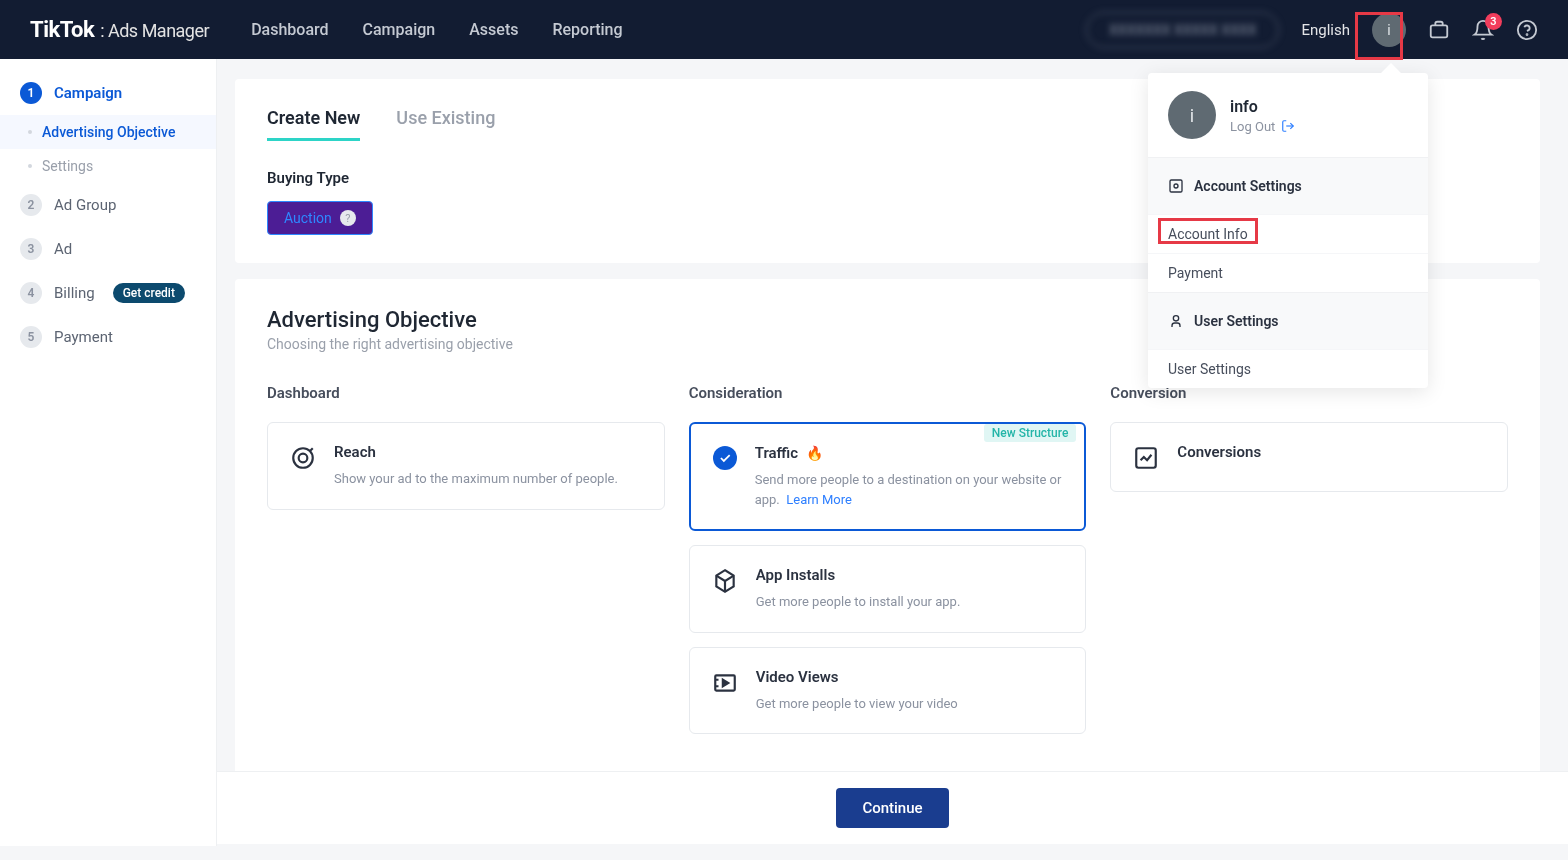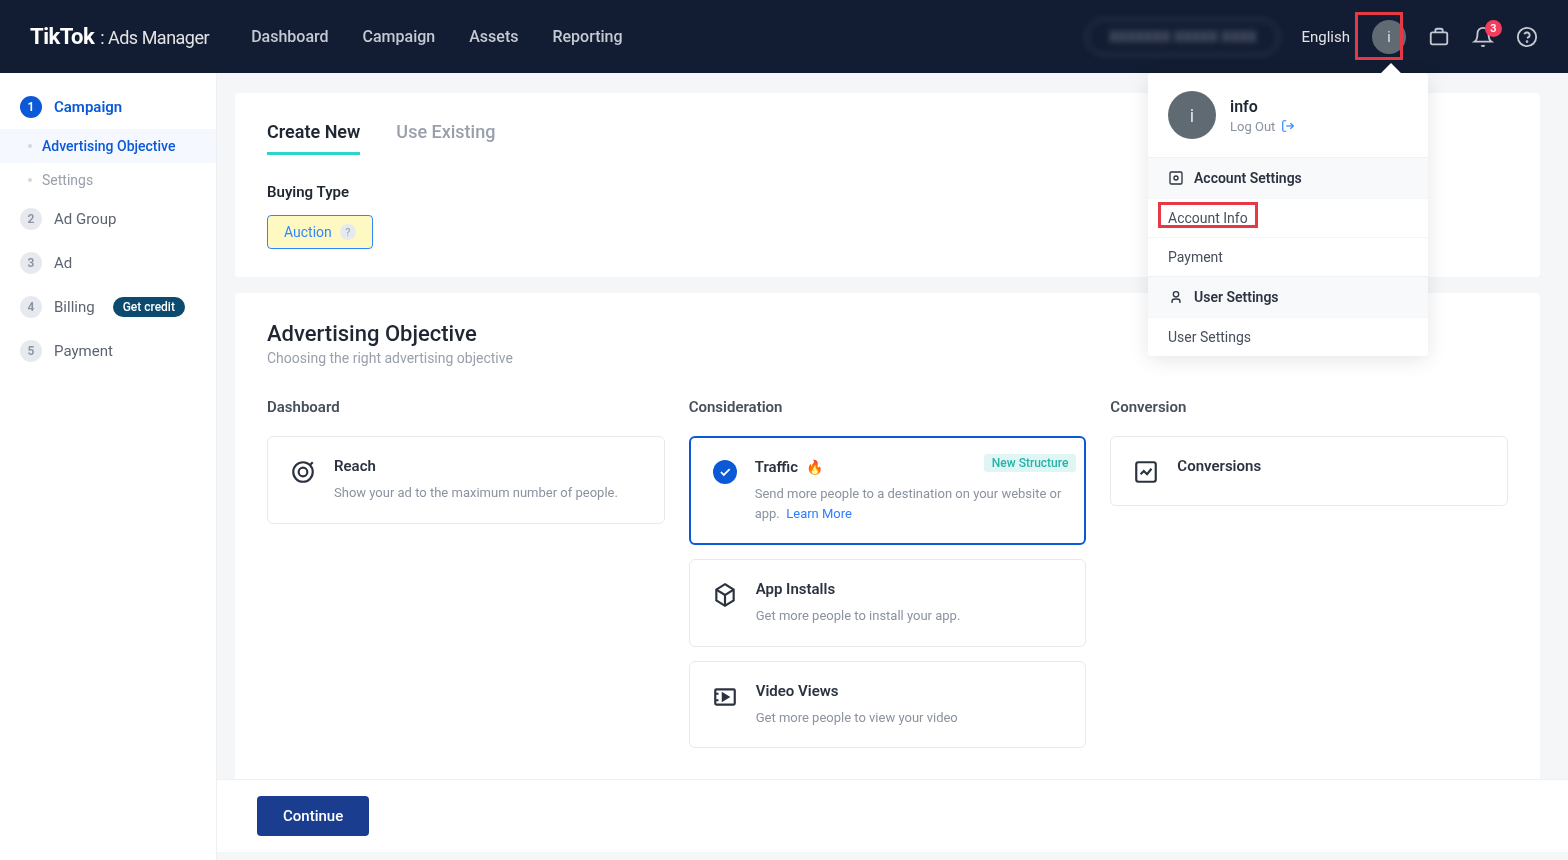--- a/index.html
+++ b/index.html
@@ -1,18 +1,18 @@
 <!DOCTYPE html>
 <html><head>
 <meta charset="utf-8">
 <style>
 * { margin: 0; padding: 0; box-sizing: border-box; font-family: -apple-system, BlinkMacSystemFont, "Segoe UI", Roboto, sans-serif; }
 body { background: #f5f6f8; overflow: hidden; }
 
-.topbar { background: #121c32; height: 73px; display: flex; align-items: center; padding: 0 30px 0 30px; color: #fff; position: relative; }
+.topbar { background: #121c32; height: 59px; display: flex; align-items: center; padding: 0 30px 0 30px; color: #fff; position: relative; }
 .logo { font-weight: 700; font-size: 22px; letter-spacing: -0.5px; }
 .logo .thin { font-weight: 400; font-size: 18px; margin-left: 6px; color: #e3e3e3; }
 .topnav { display: flex; gap: 34px; margin-left: 42px; }
 .topnav a { color: #c4c9d2; font-size: 16px; text-decoration: none; cursor: pointer; font-weight: 500; }
 .top-right { margin-left: auto; display: flex; align-items: center; gap: 22px; }
 .pill { border: 1px solid #5a6477; border-radius: 22px; padding: 9px 22px; font-size: 14px; color: #8a92a3; min-width: 184px; text-align: center; filter: blur(3px); }
 .lang { color: #e3e4e7; font-size: 15px; cursor: pointer; }
 .avatar-sm { width: 34px; height: 34px; border-radius: 50%; background: #5f6a72; color: #e2e6e9; display: flex; align-items: center; justify-content: center; font-size: 14px; cursor: pointer; }
 .icon-btn { color: #c4c9d2; cursor: pointer; position: relative; display: flex; align-items: center; }
 .badge { position: absolute; top: -6px; right: -8px; background: #f23d5c; color: #fff; font-size: 11px; border-radius: 10px; min-width: 17px; height: 17px; display: flex; align-items: center; justify-content: center; font-weight: 600; }
@@ -35,50 +35,50 @@
 .main::-webkit-scrollbar { width: 10px; }
 .main::-webkit-scrollbar-thumb { background: #c0c4cb; border-radius: 5px; }
 .main::-webkit-scrollbar-track { background: #f0f1f3; }
 
 .card { background: #fff; border-radius: 4px; padding: 28px 32px; margin-bottom: 16px; }
 .tabs { display: flex; gap: 36px; margin-bottom: 28px; }
 .tab { font-size: 18px; color: #9aa0ab; padding-bottom: 10px; cursor: pointer; font-weight: 500; }
 .tab.active { color: #1f2733; font-weight: 600; border-bottom: 3px solid #2dd4c7; }
 
 .field-label { font-size: 15px; font-weight: 600; color: #1f2733; margin-bottom: 14px; }
-.chip { display: inline-flex; align-items: center; gap: 8px; border: 1px solid #2e88ff; color: #2e88ff; background: #fef9c3; padding: 8px 16px; border-radius: 4px; font-size: 14px; cursor: pointer; }
+.chip { display: inline-flex; align-items: center; gap: 8px; border: 1px solid #2e88ff; color: #2e88ff; background: #4c1d95; padding: 8px 16px; border-radius: 4px; font-size: 14px; cursor: pointer; }
 .chip .q { width: 16px; height: 16px; border-radius: 50%; background: #e6e9ed; color: #9aa0ab; font-size: 11px; display: flex; align-items: center; justify-content: center; }
 
 .section-title { font-size: 22px; font-weight: 500; color: #1f2733; }
 .section-sub { font-size: 14px; color: #9aa0ab; margin-top: 4px; }
 
 .obj-grid { display: flex; gap: 24px; margin-top: 32px; }
 .obj-col { flex: 1; }
 .col-title { font-size: 15px; font-weight: 600; color: #474e5c; margin-bottom: 20px; }
 .obj-card { border: 1px solid #e6e9ed; border-radius: 6px; padding: 20px 22px; margin-bottom: 14px; cursor: pointer; position: relative; display: flex; gap: 18px; }
 .obj-card.selected { border: 2px solid #0b59d6; }
 .obj-icon { width: 26px; height: 26px; flex-shrink: 0; margin-top: 2px; }
 .obj-body { flex: 1; }
 .obj-title { font-size: 15px; font-weight: 600; color: #2b3240; margin-bottom: 8px; display: flex; align-items: center; gap: 8px; }
 .obj-desc { font-size: 13px; color: #8b92a0; line-height: 1.5; }
 .obj-desc a { color: #2e7fff; text-decoration: none; cursor: pointer; }
-.tag-new { position: absolute; top: 16px; right: 8px; background: #e0f6f4; color: #24b5a8; font-size: 12px; padding: 2px 8px; border-radius: 3px; font-weight: 500; }
+.tag-new { position: absolute; top: 0; right: 8px; background: #e0f6f4; color: #24b5a8; font-size: 12px; padding: 2px 8px; border-radius: 3px; font-weight: 500; }
 .check-circle { width: 24px; height: 24px; border-radius: 50%; background: #0b59d6; display: flex; align-items: center; justify-content: center; flex-shrink: 0; margin-top: 2px; }
 .flame { font-size: 14px; }
 
-.footer { position: fixed; bottom: 8px; left: 217px; right: 0; background: #fff; padding: 16px 40px; display: flex; justify-content: flex-start; border-top: 1px solid #eef0f2; }
+.footer { position: fixed; bottom: 16px; left: 217px; right: 0; background: #fff; padding: 16px 40px; display: flex; justify-content: center; border-top: 1px solid #eef0f2; }
 .btn-primary { background: #1a3d8f; color: #fff; padding: 11px 26px; border: none; border-radius: 4px; font-size: 15px; font-weight: 500; cursor: pointer; }
 
 .dropdown { position: absolute; top: 73px; right: 140px; width: 280px; background: #fff; border-radius: 4px; box-shadow: 0 4px 20px rgba(0,0,0,0.1); z-index: 100; }
 .dropdown::before { content: ""; position: absolute; top: -7px; right: 30px; width: 14px; height: 14px; background: #fff; transform: rotate(45deg); }
 .dd-header { padding: 18px 20px; display: flex; gap: 14px; align-items: center; }
 .dd-avatar { width: 48px; height: 48px; border-radius: 50%; background: #5f6a72; color: #e2e6e9; display: flex; align-items: center; justify-content: center; font-size: 18px; }
 .dd-name { font-size: 16px; font-weight: 600; color: #1f2733; }
 .dd-logout { font-size: 13px; color: #8b92a0; margin-top: 3px; display: flex; align-items: flex-start; gap: 6px; cursor: pointer; }
-.dd-section { padding: 12px 20px; font-size: 14px; font-weight: 600; color: #2b3240; background: #f8f9fa; border-top: 1px solid #f0f1f3; display: flex; align-items: center; gap: 10px; }
+.dd-section { padding: 20px 20px; font-size: 14px; font-weight: 600; color: #2b3240; background: #f8f9fa; border-top: 1px solid #f0f1f3; display: flex; align-items: center; gap: 10px; }
 .dd-item { padding: 11px 20px; font-size: 14px; color: #474e5c; cursor: pointer; border-top: 1px solid #f5f6f8; }
 </style>
 </head>
 <body>
 
 <div class="topbar">
   <div class="logo">
     <span>TikTok</span><span class="thin">: Ads Manager</span>
   </div>
   <nav class="topnav">

